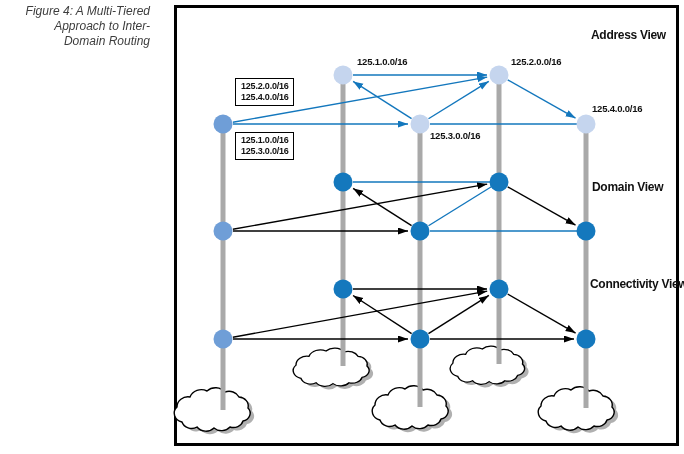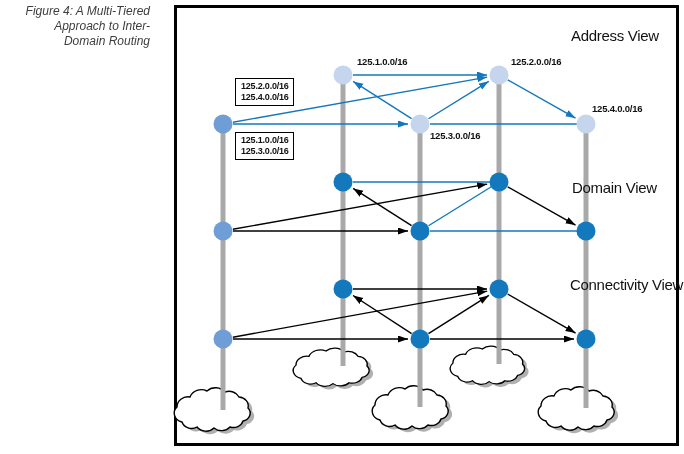--- a/index.html
+++ b/index.html
@@ -3,22 +3,22 @@
 <meta charset="utf-8">
 <style>
   html,body{margin:0;padding:0;background:#fff;}
   #page{position:relative;width:684px;height:454px;background:#fff;overflow:hidden;
         font-family:"Liberation Sans",sans-serif;}
   .caption{position:absolute;left:0;top:4px;width:150px;text-align:right;
            font:italic 12px/15px "Liberation Sans",sans-serif;color:#3d3d3d;}
   .frame{position:absolute;left:174px;top:5px;width:505px;height:441px;
          border:3px solid #000;box-sizing:border-box;background:transparent;}
   #diagram-svg{position:absolute;left:0;top:0;width:684px;height:454px;}
-  .vtitle{position:absolute;font-weight:normal;font-size:15px;line-height:13px;
-          color:#111;letter-spacing:-0.3px;white-space:nowrap;}
+  .vtitle{position:absolute;font-weight:bold;font-size:12px;line-height:13px;
+          color:#111;letter-spacing:-0.3px;white-space:nowrap;margin-left:20px;}
   .iplabel{position:absolute;font-weight:bold;font-size:9.5px;line-height:10px;
            color:#111;letter-spacing:-0.2px;white-space:nowrap;}
   .netbox{position:absolute;background:#fff;border:1.5px solid #000;
           font-weight:bold;font-size:9px;line-height:11px;color:#111;
           letter-spacing:-0.2px;padding:2px 4px 2px 5px;white-space:nowrap;}
 </style>
 </head>
 <body>
 
 <div id="page">

